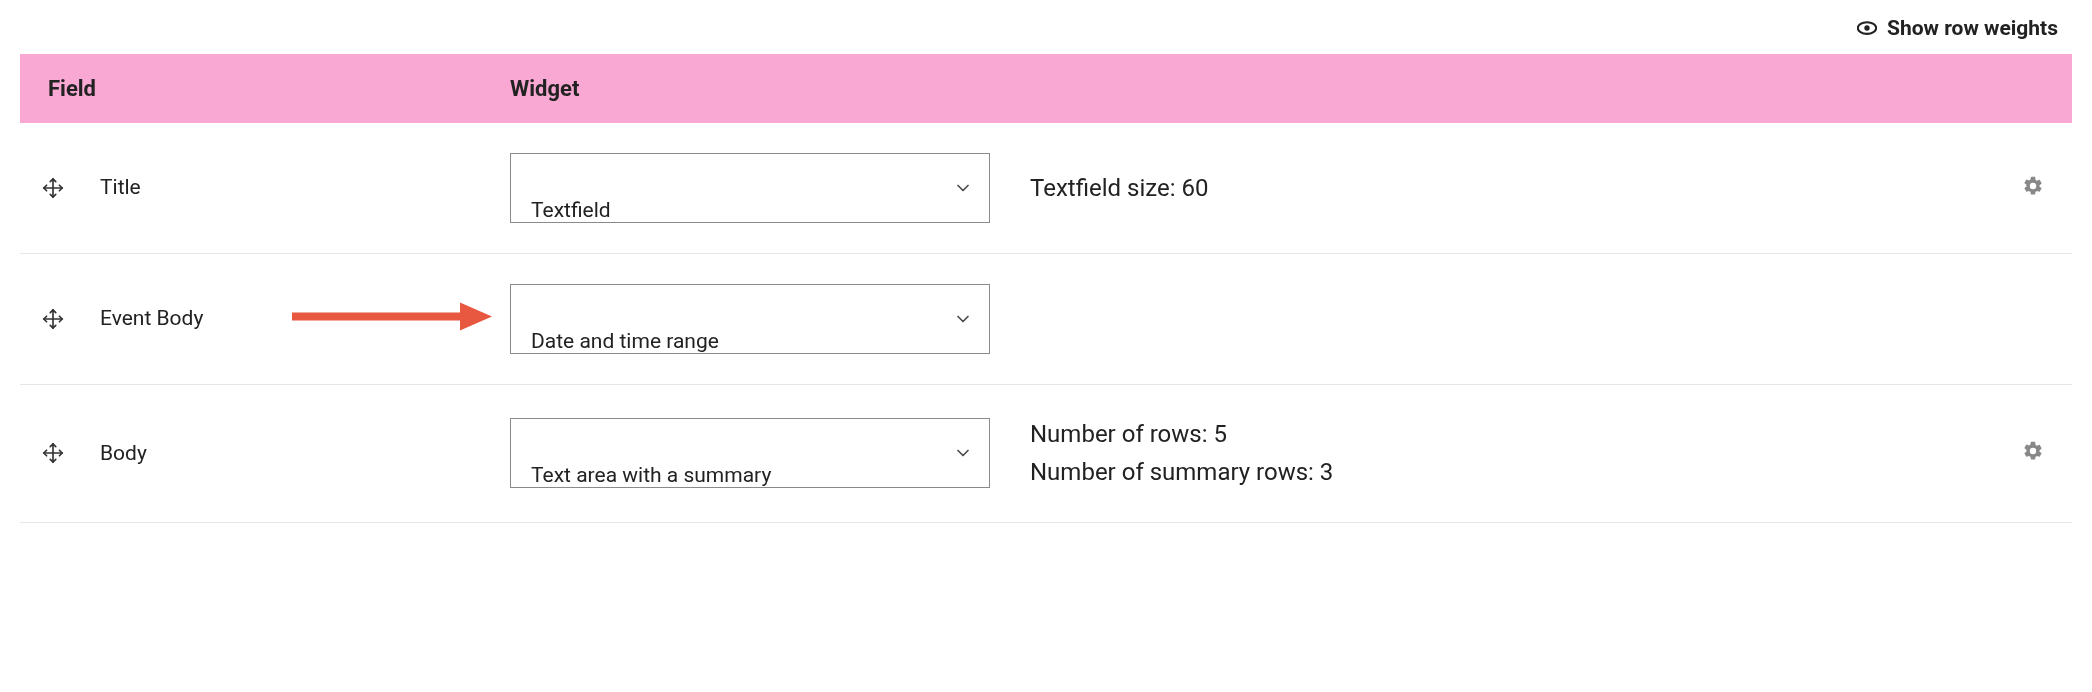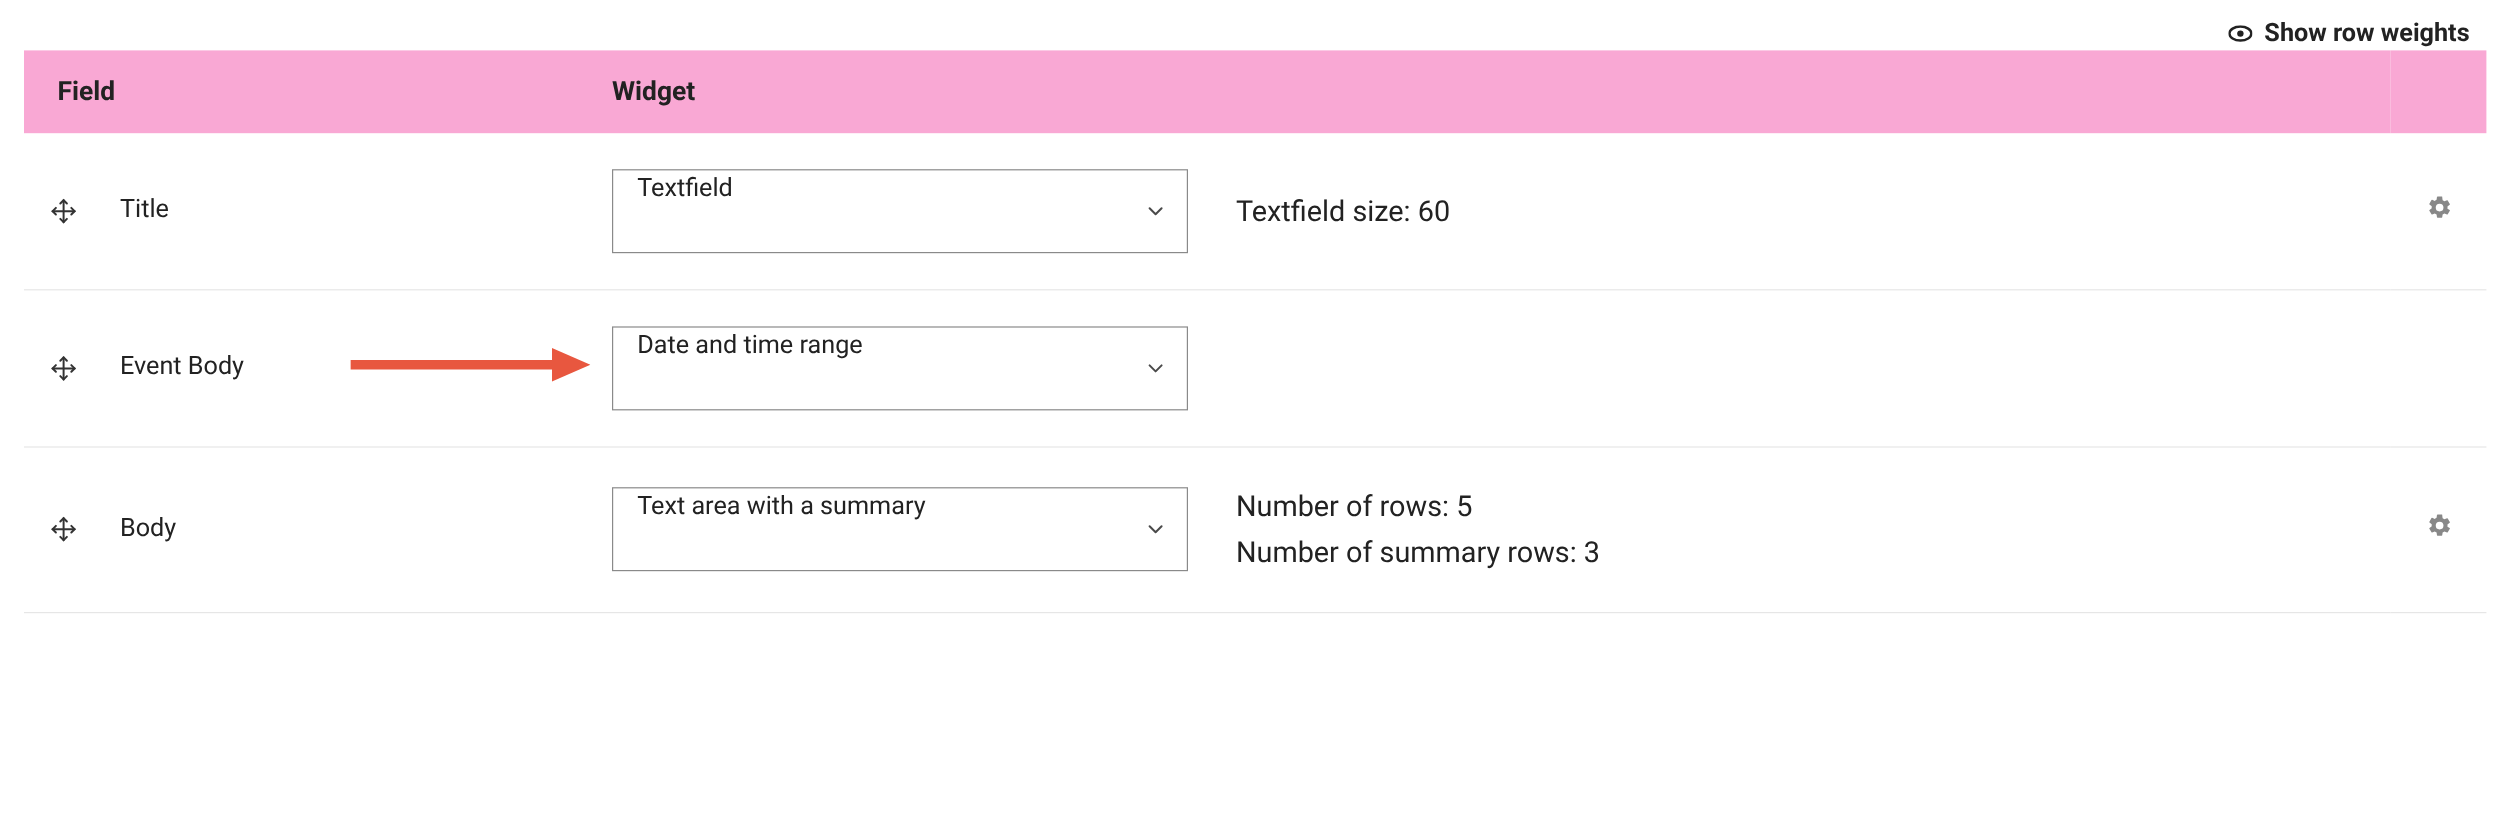--- a/index.html
+++ b/index.html
@@ -13,21 +13,21 @@
       color: #222;
       font-size: 21px;
     }
     .container {
       width: 100%;
       padding: 10px 20px;
     }
     .toggle-weights {
       display: flex;
       justify-content: flex-end;
-      padding: 6px 14px 2px 0;
+      padding: 6px 14px 14px 0;
     }
     .toggle-weights-inner {
       display: inline-flex;
       align-items: center;
       gap: 10px;
       cursor: pointer;
       font-weight: 700;
       color: #222;
     }
     .eye-icon {
@@ -87,21 +87,21 @@
       font-size: 21px;
       line-height: 1.2;
     }
     .select-box {
       position: relative;
       width: 480px;
       height: 70px;
       border: 1px solid #8a8a8a;
       background: #fff;
       display: flex;
-      align-items: flex-start;
+      align-items: flex-end;
       padding: 3px 46px 0 20px;
       cursor: pointer;
       font-size: 21px;
     }
     .select-chevron {
       position: absolute;
       right: 16px;
       top: 50%;
       transform: translateY(-50%);
       display: inline-flex;

